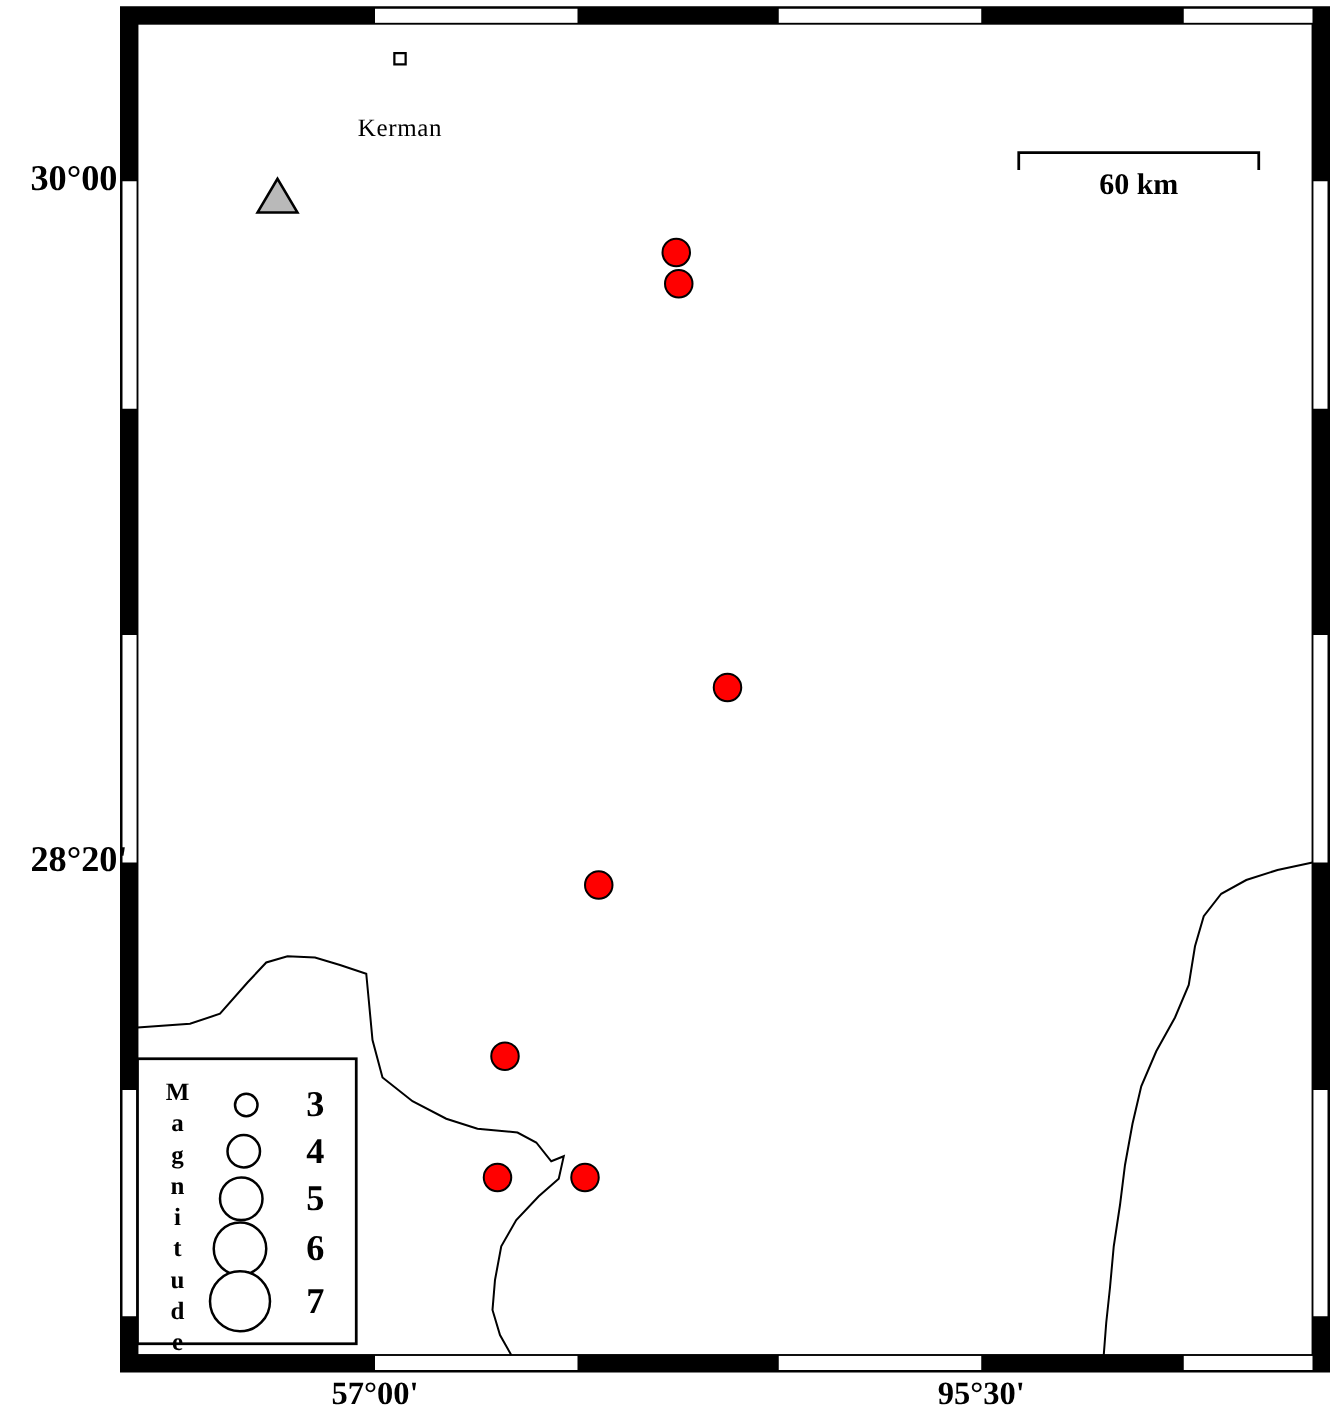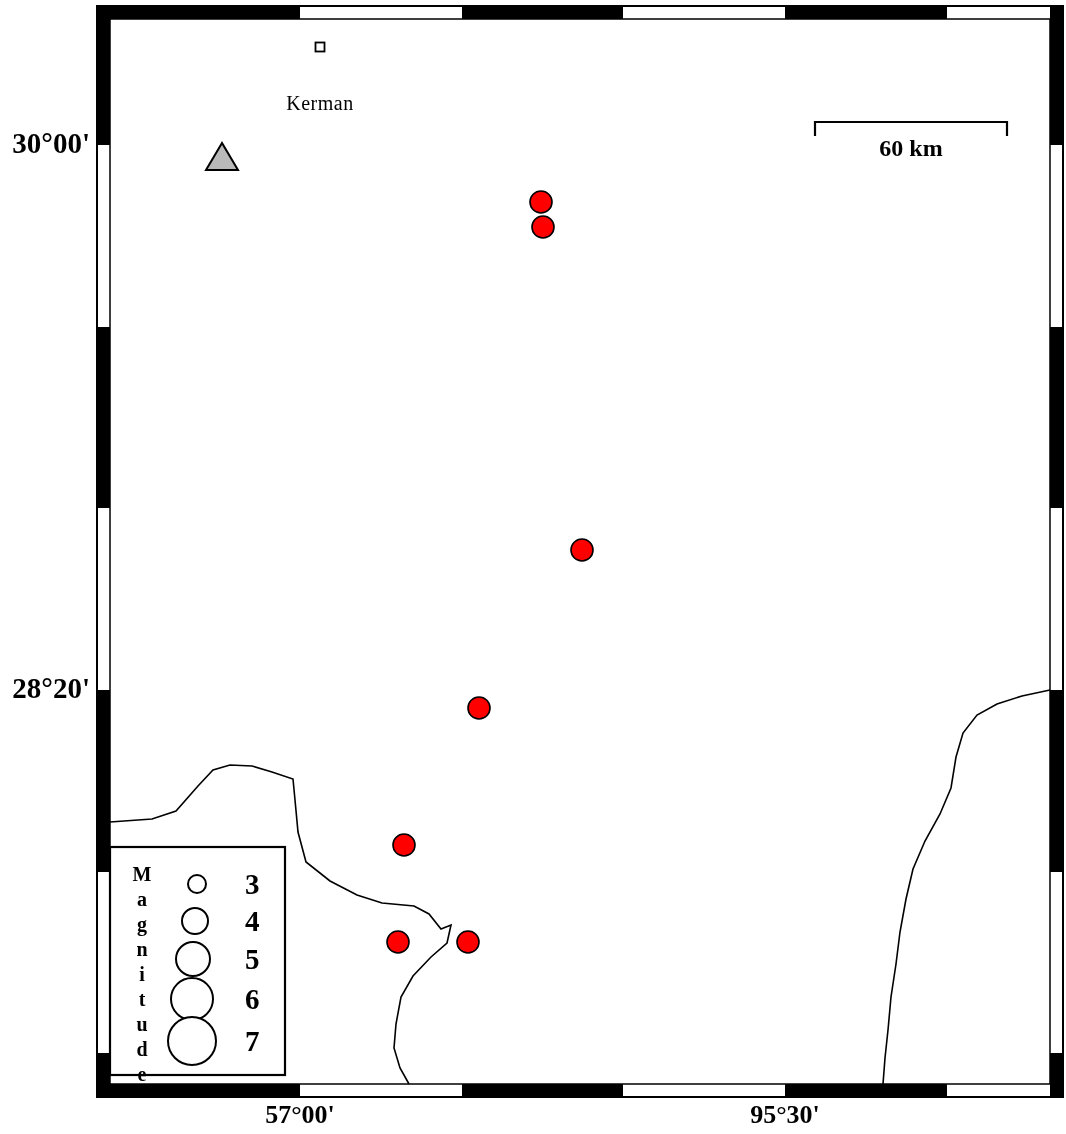--- a/index.html
+++ b/index.html
@@ -16,21 +16,21 @@
     color: #000;
     overflow: hidden;
   }
   #map-svg {
     position: absolute;
     left: 0;
     top: 0;
   }
   .lat-label {
     position: absolute;
-    left: 0;
+    left: 12px;
     width: 90px;
     text-align: right;
     font-size: 29px;
     font-weight: bold;
     white-space: nowrap;
   }
   .lon-label {
     position: absolute;
     top: 1100px;
     width: 120px;

